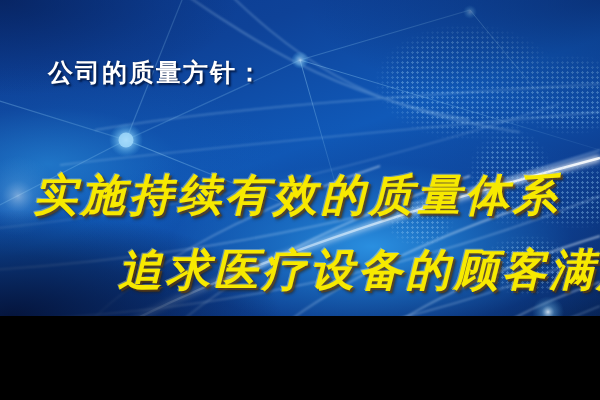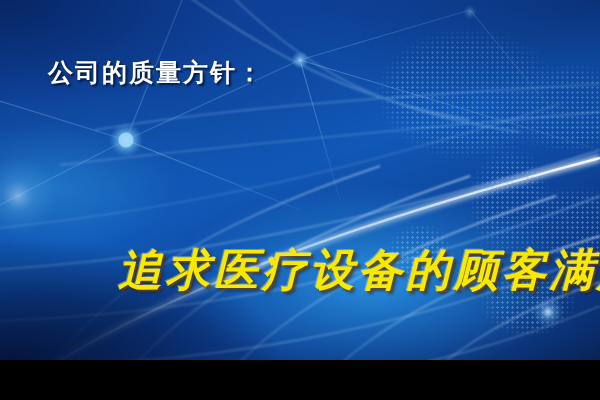--- a/index.html
+++ b/index.html
@@ -3,21 +3,21 @@
 <meta charset="utf-8">
 <style>
   html, body {
     margin: 0;
     padding: 0;
     background: #000;
   }
   #stage {
     position: relative;
     width: 600px;
-    height: 360px;
+    height: 316px;
     overflow: hidden;
     font-family: "DejaVu Sans", "Liberation Sans", sans-serif;
     background: #15803d;
     text-align: right;
   }
 
   
   .layer { position: absolute; inset: 0; pointer-events: none; }
 
   
@@ -176,15 +176,16 @@
     <circle cx="548" cy="312" r="16" fill="url(#hotspot)"></circle>
     <circle cx="470" cy="392" r="22" fill="url(#hotspot)" opacity="0.7"></circle>
     <circle cx="18" cy="196" r="40" fill="url(#hotspot)" opacity="0.55"></circle>
   </svg>
 
   <div class="layer bg-dotmap"></div>
   <div class="layer bg-vignette"></div>
 
   <div class="title-line">公司的质量方针：</div>
 
+  <div class="slogan" id="slogan-1">实施持续有效的质量体系</div>
 
   <div class="slogan" id="slogan-2">追求医疗设备的顾客满意</div>
 </div>
 
 </body></html>

